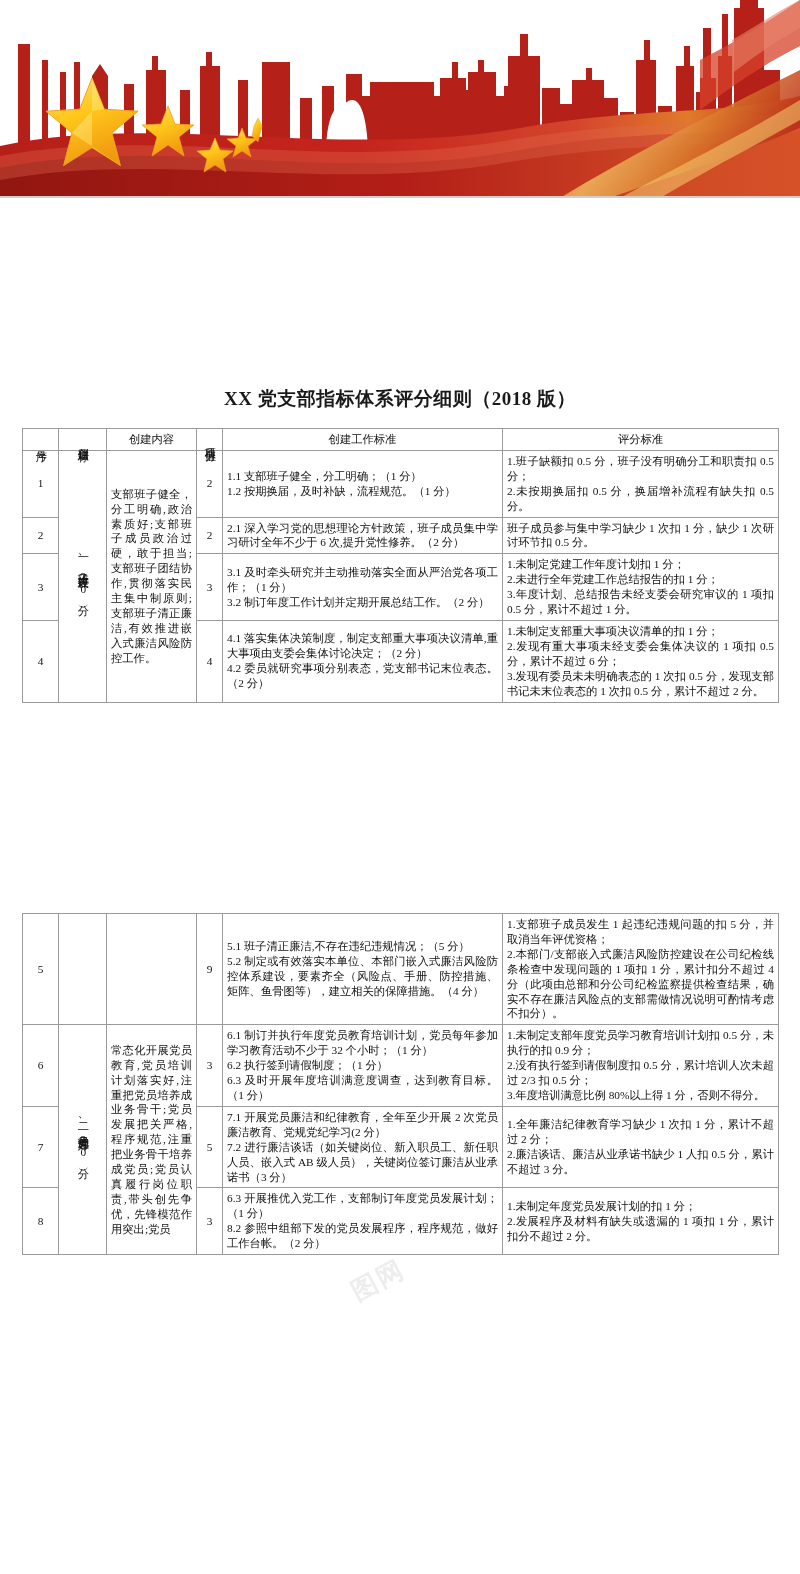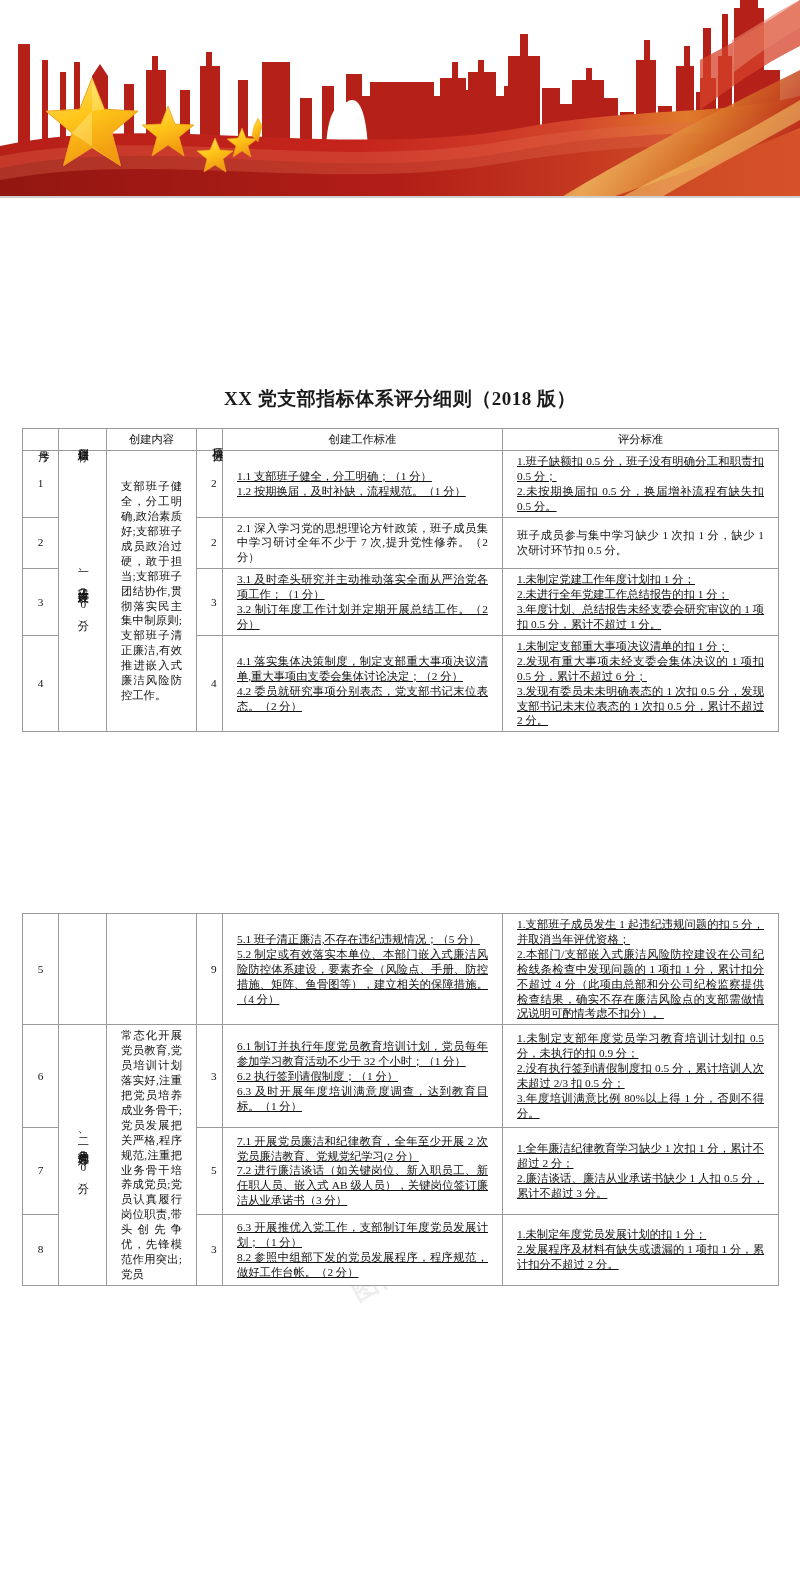--- a/index.html
+++ b/index.html
@@ -29,21 +29,21 @@
   
   table.grid{
     border-collapse:collapse;
     table-layout:fixed;
     width:756px;
     position:absolute;left:22px;
     background:#fff;
   }
   table.grid td,table.grid th{
     border:1px solid #9a9a9a;
-    padding:3px 14px;
+    padding:3px 4px;
     font-size:11.3px;
     line-height:1.32;
     color:#111;
     vertical-align:middle;
     font-weight:normal;
     font-family:"Liberation Serif","DejaVu Serif",serif;
   }
   .t-head td{text-align:center;font-size:12px;padding:6px 2px;}
   .c-no{width:36px;text-align:center;font-weight:bold;font-size:12px;}
   .c-goal{width:48px;text-align:center;font-weight:bold;font-size:11.6px;line-height:1.3;}
@@ -52,21 +52,21 @@
   .c-std{width:280px;text-align:justify;font-size:11.4px;line-height:1.42;}
   .c-rule{width:276px;text-align:justify;font-size:11.3px;line-height:1.40;}
   .vert{
     writing-mode:vertical-rl;
     text-orientation:upright;
     display:inline-block;
     letter-spacing:1px;
     line-height:1.05;
   }
   .c-std,.c-rule,.c-content{vertical-align:middle;}
-  .wline{display:block;text-decoration:underline;}
+  .wline{display:block;}
 
   
   #table-a{top:230px;}
   #table-b{top:715px;}
 
   
   .wm{
     position:absolute;color:rgba(150,150,150,.17);
     font-size:26px;font-weight:bold;
     transform:rotate(-28deg);
@@ -239,21 +239,21 @@
             <span class="wline">1.2 按期换届，及时补缺，流程规范。（1 分）</span>
           </td>
         <td class="c-rule">
             <span class="wline">1.班子缺额扣 0.5 分，班子没有明确分工和职责扣 0.5 分；</span>
             <span class="wline">2.未按期换届扣 0.5 分，换届增补流程有缺失扣 0.5 分。</span>
           </td>
       </tr>
       <tr>
         <td class="c-no">2</td>
         <td class="c-score">2</td>
-        <td class="c-std">2.1 深入学习党的思想理论方针政策，班子成员集中学习研讨全年不少于 7 次,提升党性修养。（2 分）</td>
+        <td class="c-std">2.1 深入学习党的思想理论方针政策，班子成员集中学习研讨全年不少于 6 次,提升党性修养。（2 分）</td>
         <td class="c-rule">班子成员参与集中学习缺少 1 次扣 1 分，缺少 1 次研讨环节扣 0.5 分。</td>
       </tr>
       <tr>
         <td class="c-no">3</td>
         <td class="c-score">3</td>
         <td class="c-std">
             <span class="wline">3.1 及时牵头研究并主动推动落实全面从严治党各项工作；（1 分）</span>
             <span class="wline">3.2 制订年度工作计划并定期开展总结工作。（2 分）</span>
           </td>
         <td class="c-rule">

